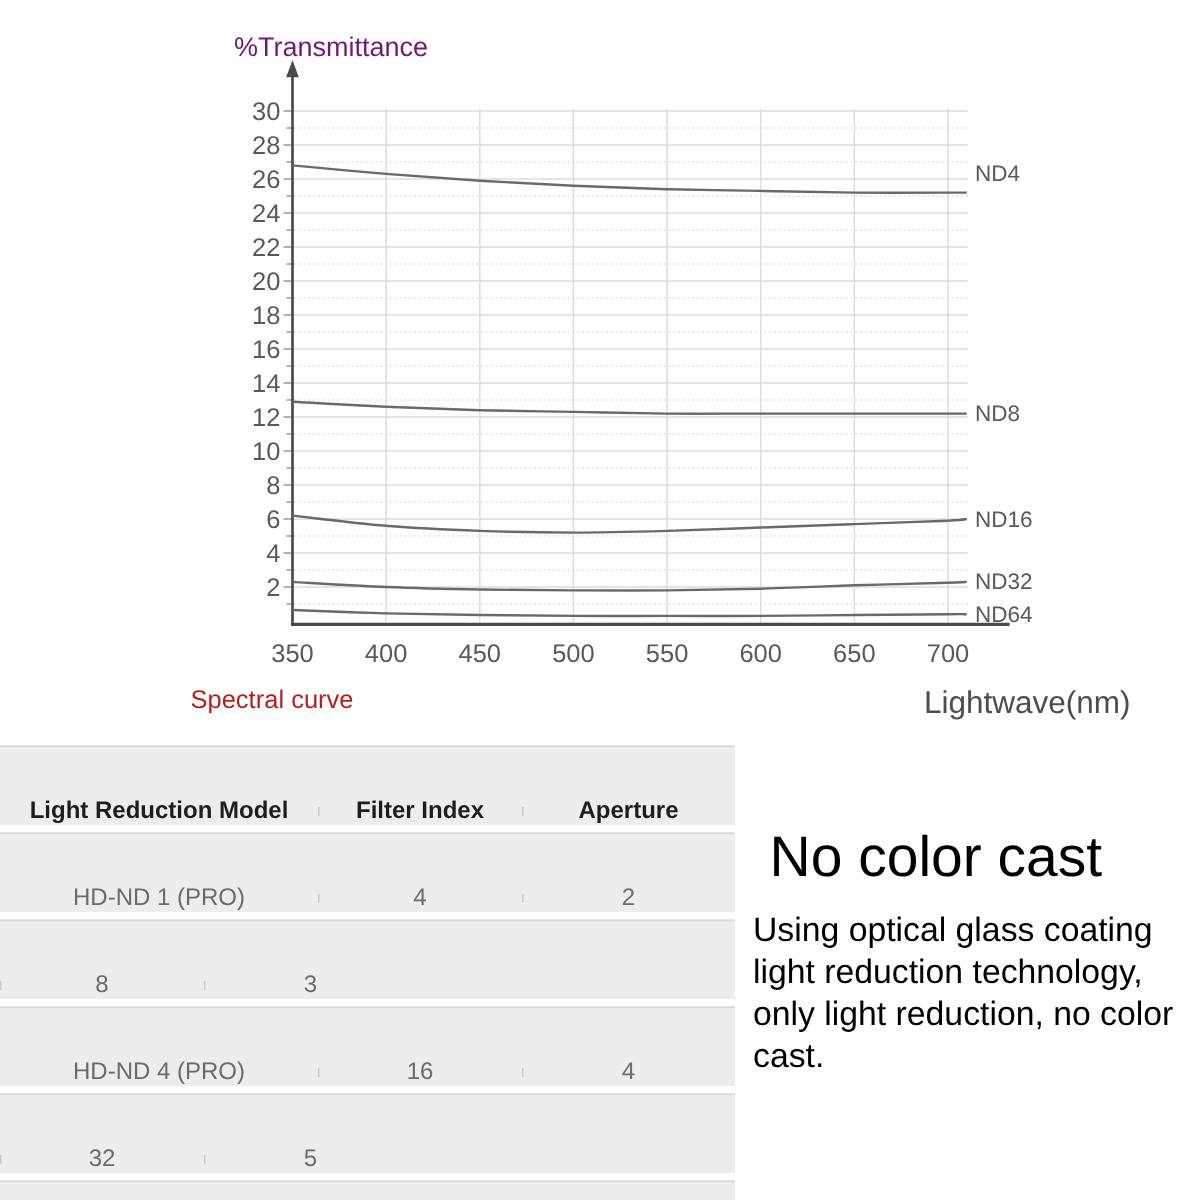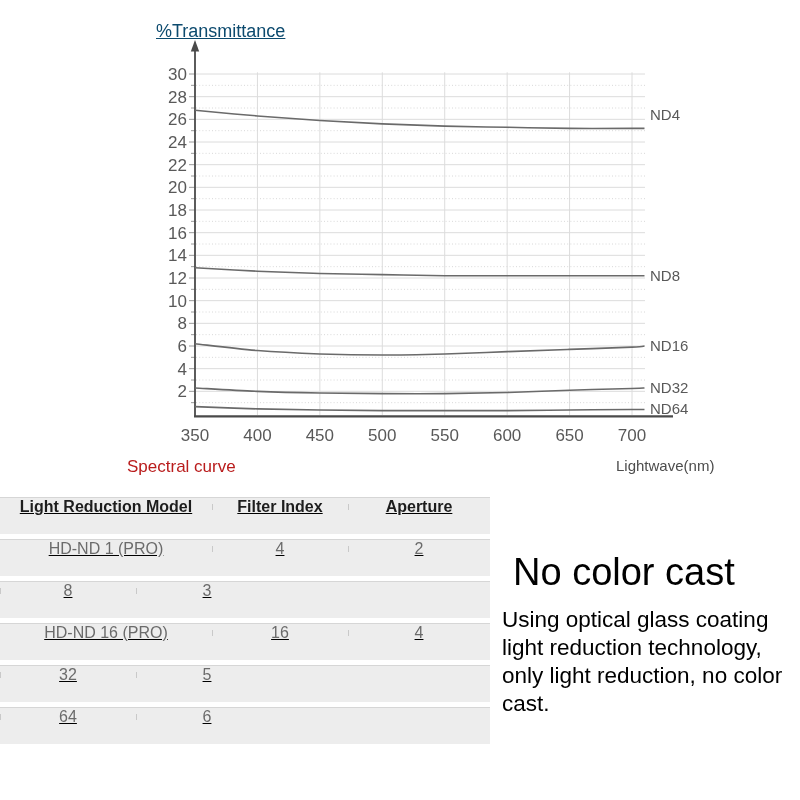--- a/index.html
+++ b/index.html
@@ -4,38 +4,38 @@
 <style>
   html,body{margin:0;padding:0;}
   body{
     width:800px;height:800px;position:relative;overflow:hidden;
     background:#ffffff;
     font-family:"Liberation Sans", sans-serif;
   }
   
   .chart-title{
     position:absolute;left:156px;top:21px;
-    font-size:18px;color:#0c4a6e;text-decoration:underline;
+    font-size:18px;color:#701a75;
   }
   #chart-svg{position:absolute;left:0;top:0;width:800px;height:490px;}
   #chart-svg text{font-family:"Liberation Sans", sans-serif;}
   .caption-left{
     position:absolute;left:127px;top:457px;
     font-size:17px;color:#b91c1c;
   }
   .caption-right{
     position:absolute;left:616px;top:457px;
-    font-size:15px;color:#4d4d4d;
+    font-size:21px;color:#4d4d4d;
   }
   
   .nd-table{position:absolute;left:0;top:497px;width:490px;}
   .t-row{
-    box-sizing:border-box;height:37px;margin-bottom:5px;
+    box-sizing:border-box;height:53px;margin-bottom:5px;
     background:#ededed;border-top:1px solid #d6d6d6;
-    display:flex;align-items:flex-start;text-decoration:underline;
+    display:flex;align-items:flex-end;
   }
   .t-cell{
     position:relative;display:flex;align-items:center;justify-content:center;
     font-size:16px;color:#6b6b6b;
   }
   .t-cell.c0{width:212px;}
   .t-cell.c1{width:136px;}
   .t-cell.c2{width:142px;}
   .t-cell:not(.c0)::before{
     content:"";position:absolute;left:0;top:6px;bottom:6px;width:1px;background:#c9c9c9;
@@ -176,21 +176,21 @@
       <div class="t-row">
         <div class="t-cell c0">HD-ND 1 (PRO)</div>
         <div class="t-cell c1">4</div>
         <div class="t-cell c2">2</div>
       </div>
       <div class="t-row">
         <div class="t-cell c1">8</div>
         <div class="t-cell c2">3</div>
       </div>
       <div class="t-row">
-        <div class="t-cell c0">HD-ND 16 (PRO)</div>
+        <div class="t-cell c0">HD-ND 4 (PRO)</div>
         <div class="t-cell c1">16</div>
         <div class="t-cell c2">4</div>
       </div>
       <div class="t-row">
         <div class="t-cell c1">32</div>
         <div class="t-cell c2">5</div>
       </div>
       <div class="t-row">
         <div class="t-cell c1">64</div>
         <div class="t-cell c2">6</div>

